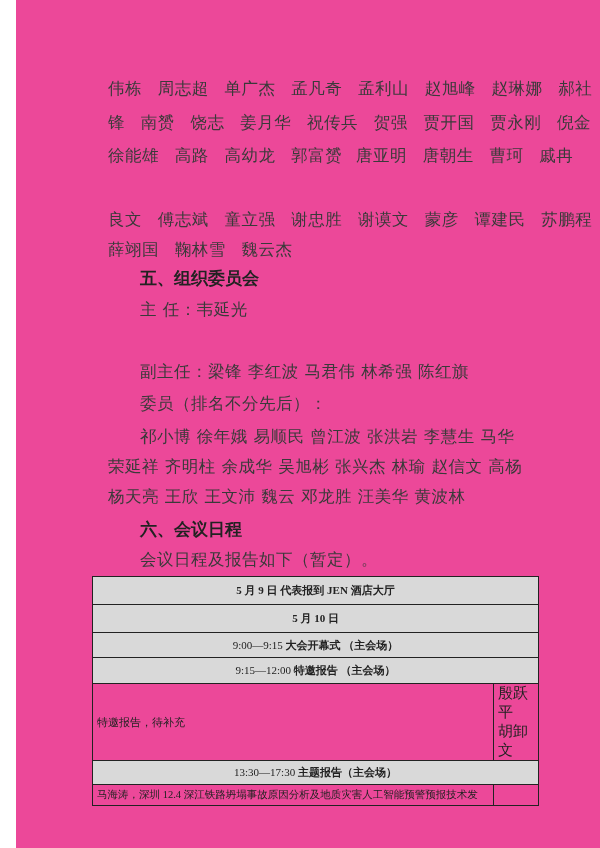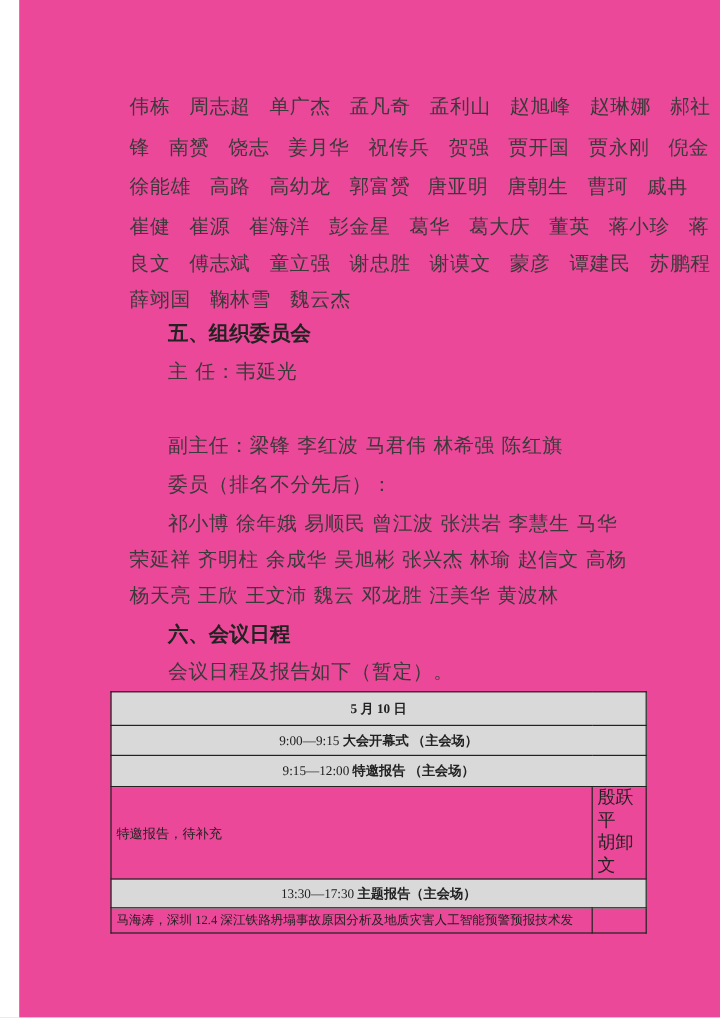--- a/index.html
+++ b/index.html
@@ -67,31 +67,20 @@
   <div class="line" style="top:146px;">
     <span style="margin-right: 10px;">徐能雄</span>
     <span style="margin-right: 10px;">高路</span>
     <span style="margin-right: 10px;">高幼龙</span>
     <span style="margin-right: 8px;">郭富赟</span>
     <span style="margin-right: 10px;">唐亚明</span>
     <span style="margin-right: 10px;">唐朝生</span>
     <span style="margin-right: 10px;">曹珂</span>
     <span style="margin-right: 10px;">戚冉</span>
   </div>
-  <div class="line" style="top:179px;">
-    <span style="margin-right: 10px;">崔健</span>
-    <span style="margin-right: 10px;">崔源</span>
-    <span style="margin-right: 10px;">崔海洋</span>
-    <span style="margin-right: 10px;">彭金星</span>
-    <span style="margin-right: 10px;">葛华</span>
-    <span style="margin-right: 10px;">葛大庆</span>
-    <span style="margin-right: 10px;">董英</span>
-    <span style="margin-right: 10px;">蒋小珍</span>
-    <span style="margin-right: 10px;">蒋</span>
-  </div>
   <div class="line" style="top:240px;">
     <span style="margin-right: 10px;">薛翊国</span>
     <span style="margin-right: 10px;">鞠林雪</span>
     <span style="margin-right: 10px;">魏云杰</span>
   </div>
   <div class="line" style="top:210px;">
     <span style="margin-right: 10px;">良文</span>
     <span style="margin-right: 10px;">傅志斌</span>
     <span style="margin-right: 10px;">童立强</span>
     <span style="margin-right: 10px;">谢忠胜</span>
@@ -107,20 +96,23 @@
   <div class="line indent" style="top:394px;">委员（排名不分先后）：</div>
   <div class="line indent" style="top:427px;">祁小博  徐年娥  易顺民  曾江波  张洪岩  李慧生  马华</div>
   <div class="line" style="top:457px;">荣延祥  齐明柱  余成华  吴旭彬  张兴杰  林瑜  赵信文  高杨</div>
   <div class="line" style="top:487px;">杨天亮  王欣  王文沛  魏云  邓龙胜  汪美华  黄波林</div>
 
   <div class="heading" style="top:519px;">六、会议日程</div>
   <div class="line indent" style="top:550px;">会议日程及报告如下（暂定）。</div>
 
   <table class="sched">
     <tbody>
+        <tr class="gray r1">
+      <td colspan="2" class="bold">5 月 9 日    代表报到  JEN 酒店大厅</td>
+    </tr>
     <tr class="gray r2">
       <td colspan="2" class="bold">5 月 10 日</td>
     </tr>
     <tr class="gray r3">
       <td colspan="2">
         <span>9:00—9:15</span>
         <span class="bold">大会开幕式  （主会场）</span>
       </td>
     </tr>
     <tr class="gray r4">

